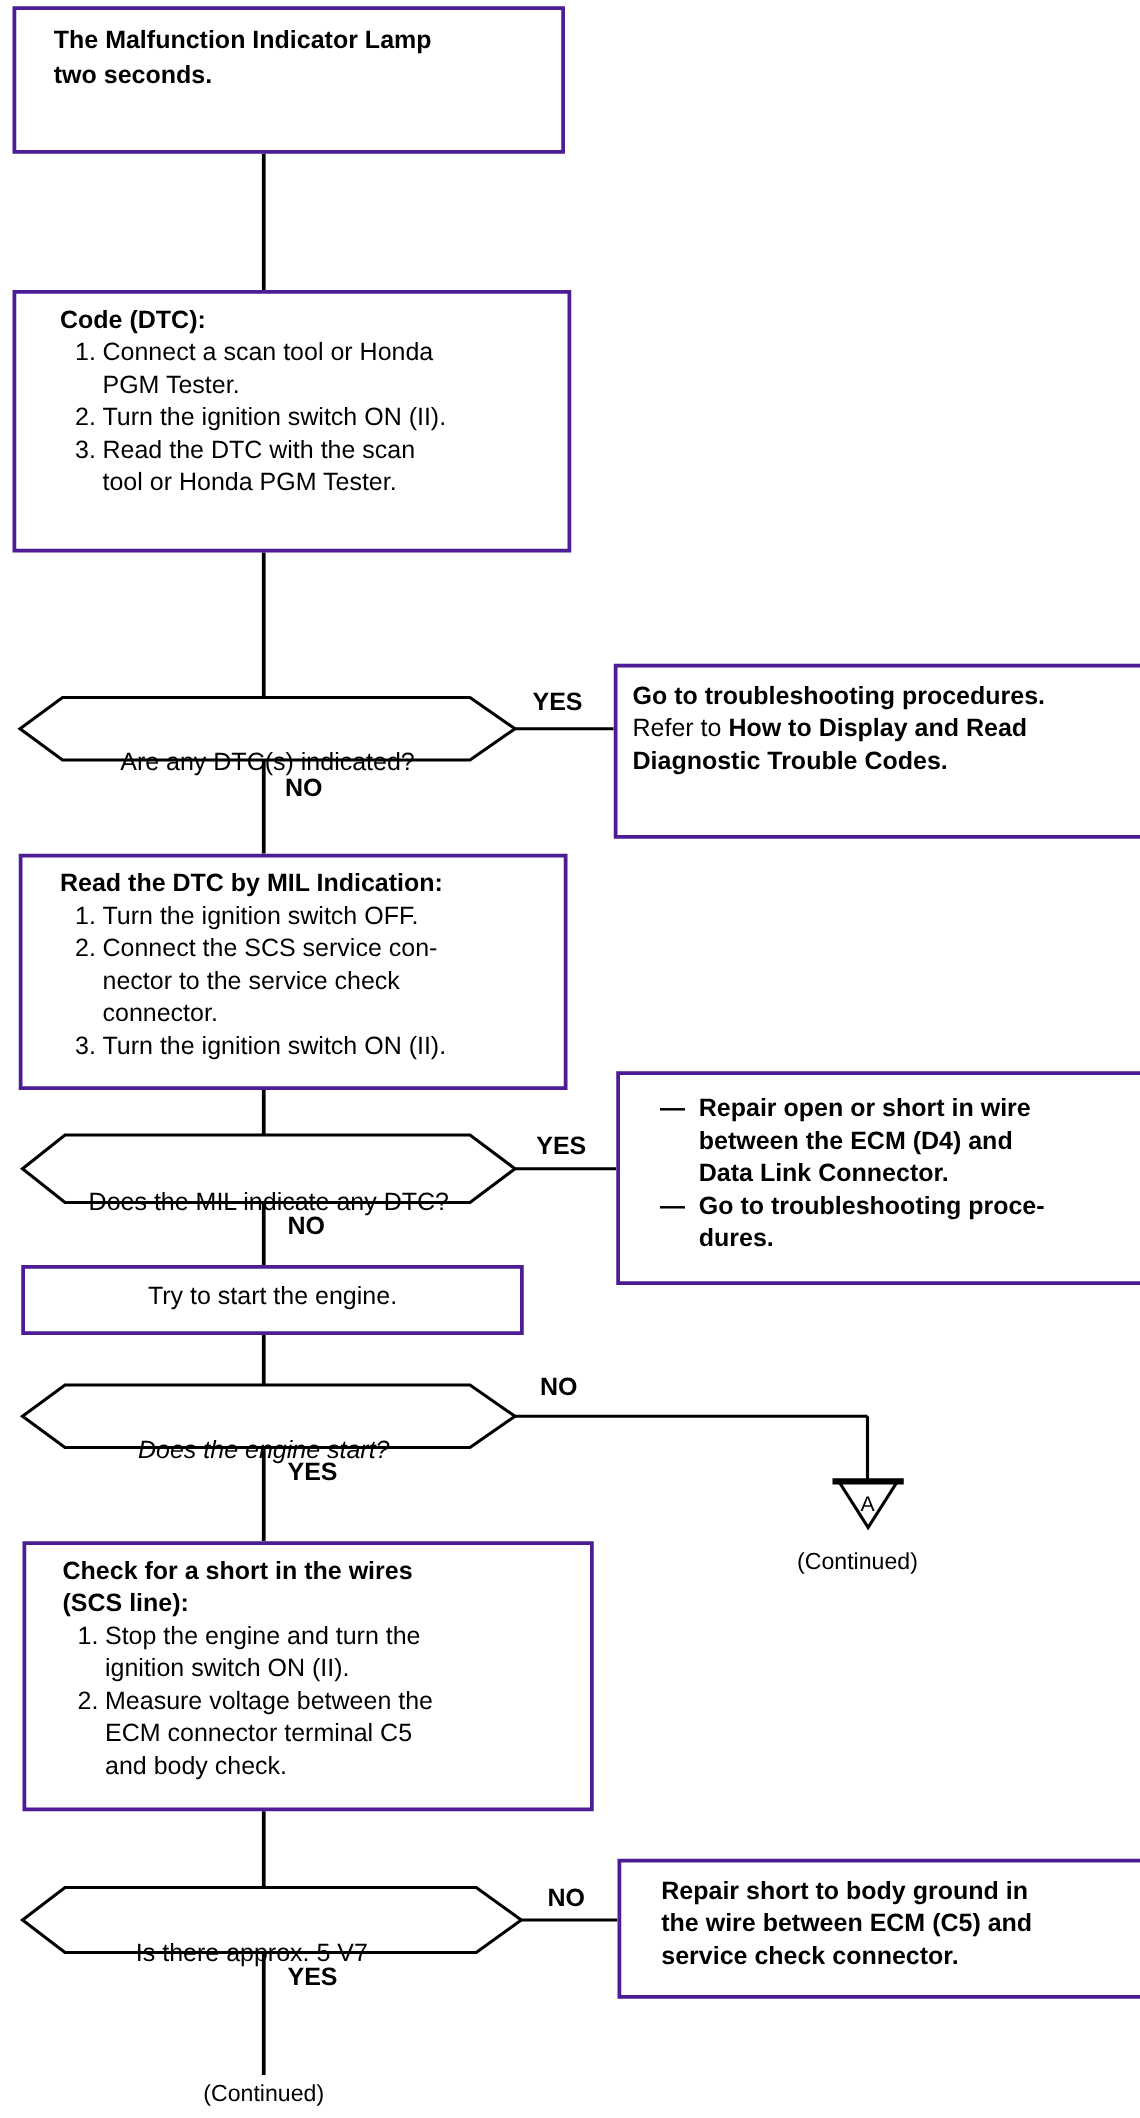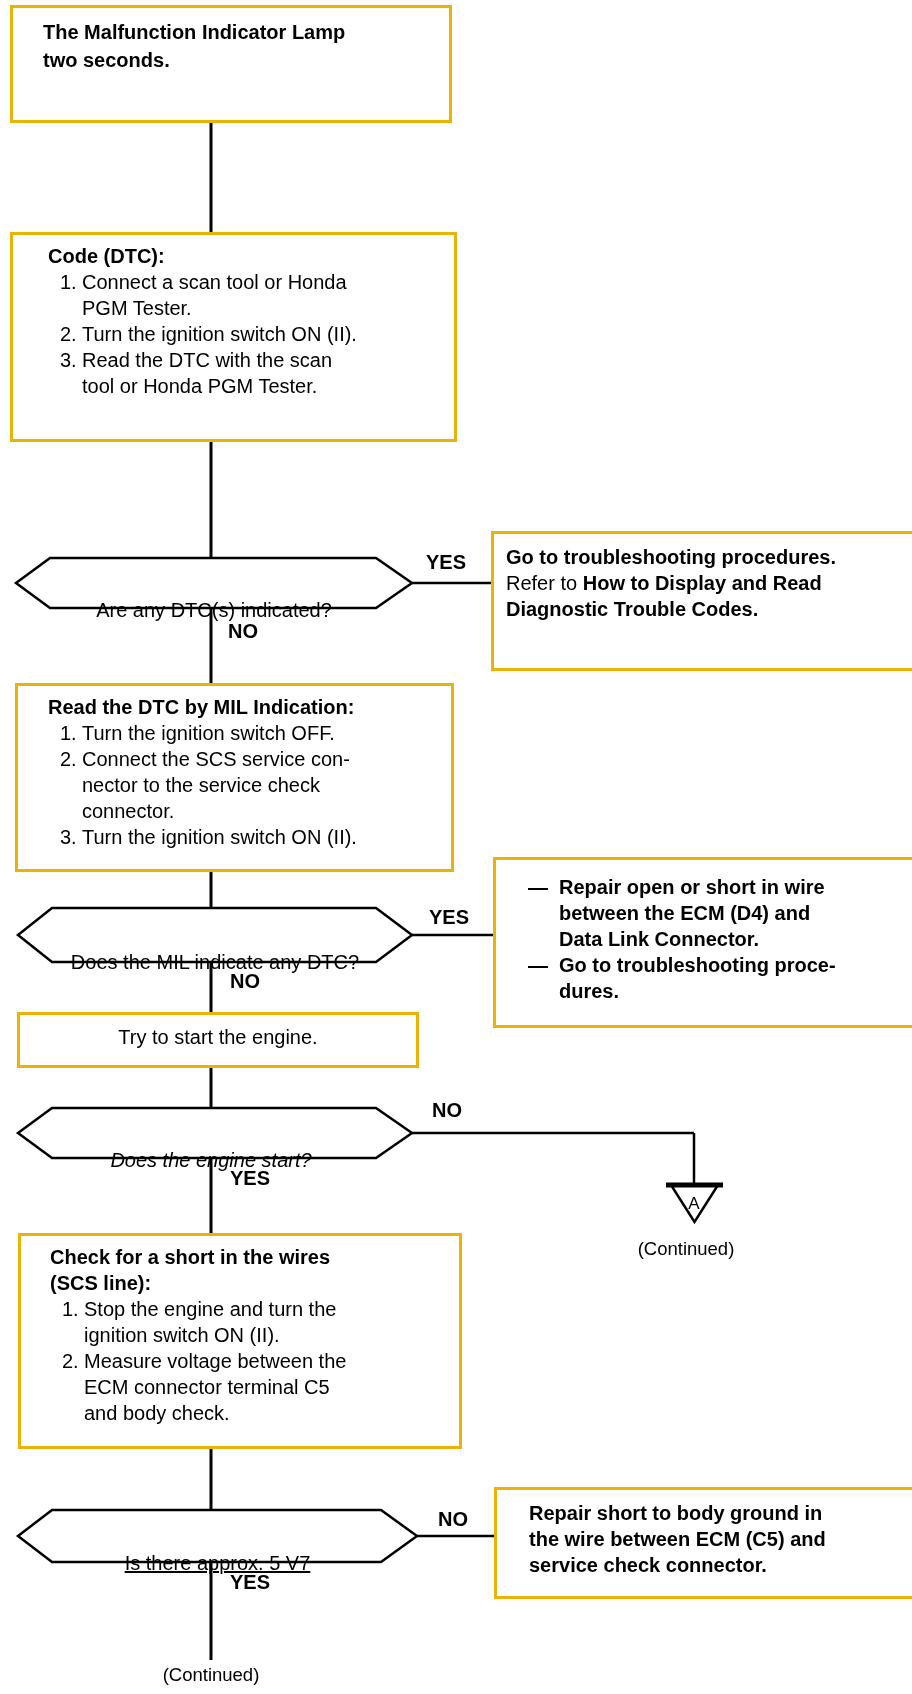--- a/index.html
+++ b/index.html
@@ -1,40 +1,40 @@
 <!DOCTYPE html>
 <html><head>
 <meta charset="utf-8">
 <style>
   html,body{margin:0;padding:0;background:#fff;}
   .page{position:relative;width:912px;height:1694px;background:#fff;color:#000;
         font-family:"Liberation Sans",sans-serif;overflow:hidden;}
   svg.wires{position:absolute;left:0;top:0;}
-  .box{position:absolute;border:3px solid #eab308;background:#fff;font-size:20px;line-height:26px;}
+  .box{position:absolute;border:3px solid #4c1d95;background:#fff;font-size:20px;line-height:26px;}
   .bold{font-weight:700;}
   .ln{display:block;}
   .item{display:flex;}
   .inum{flex:none;margin-left:12px;width:22px;}
   .itx{flex:1;}
   .dash{flex:none;width:31px;}
   .lbl{position:absolute;font-weight:700;font-size:20px;line-height:22px;}
   .qtext{position:absolute;text-align:center;font-size:20px;line-height:28px;margin-top:27px;}
   .cont{position:absolute;font-size:18.5px;line-height:22px;text-align:center;}
   #box1{left:10px;top:5px;width:398px;height:102px;padding:10px 8px 0 30px;font-weight:700;line-height:28px;}
   #box2{left:10px;top:232px;width:400px;height:196px;padding:8px 6px 0 35px;}
   #rbox1{left:491px;top:531px;width:400px;height:124px;padding:10px 8px 0 12px;}
   #box3{left:15px;top:683px;width:397px;height:175px;padding:8px 6px 0 30px;}
   #rbox2{left:493px;top:857px;width:400px;height:151px;padding:14px 8px 0 32px;font-weight:700;}
   #box4{left:17px;top:1012px;width:396px;height:50px;text-align:center;line-height:44px;}
-  #box5{left:18px;top:1233px;width:399px;height:202px;padding:8px 10px 0 29px;}
+  #box5{left:18px;top:1233px;width:399px;height:202px;padding:8px 23px 0 29px;}
   #rbox3{left:494px;top:1487px;width:395px;height:96px;padding:10px 8px 0 32px;font-weight:700;}
   #qt1{left:16px;top:569px;width:396px;}
   #qt2{left:18px;top:921px;width:394px;}
   #qt3{left:14px;top:1119px;width:394px;font-style:italic;}
-  #qt4{left:18px;top:1522px;width:399px;text-decoration:underline;}
+  #qt4{left:2px;top:1522px;width:399px;}
   #yes1{left:426px;top:551px;} #no1{left:228px;top:620px;}
   #yes2{left:429px;top:906px;} #no2{left:230px;top:970px;}
   #no3{left:432px;top:1099px;} #yes3{left:230px;top:1167px;}
   #no4{left:438px;top:1508px;} #yes4{left:230px;top:1571px;}
   #contA{left:636px;top:1238px;width:100px;}
   #contB{left:161px;top:1664px;width:100px;}
 </style>
 </head>
 <body>
 

